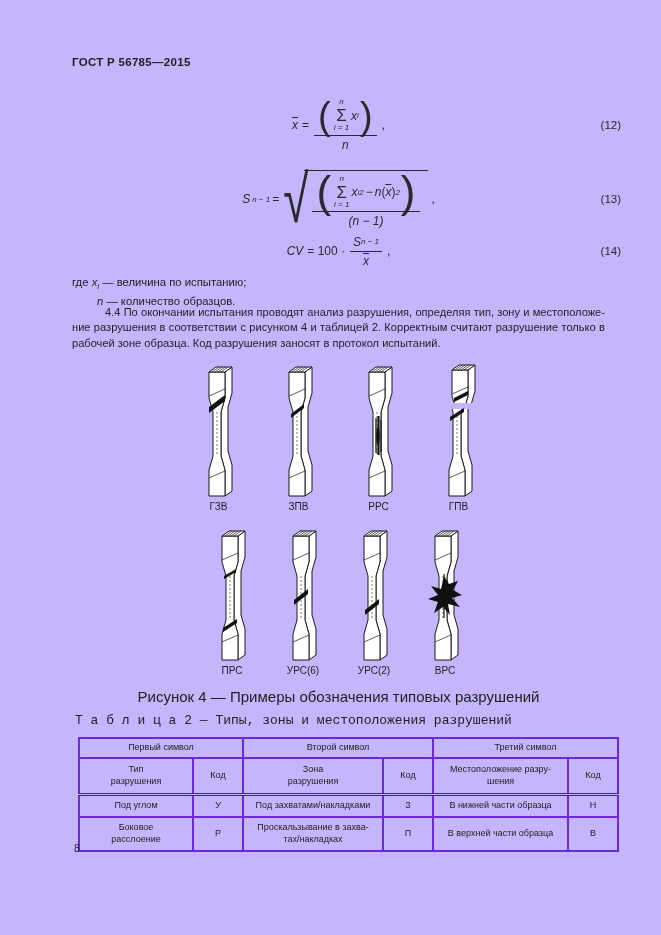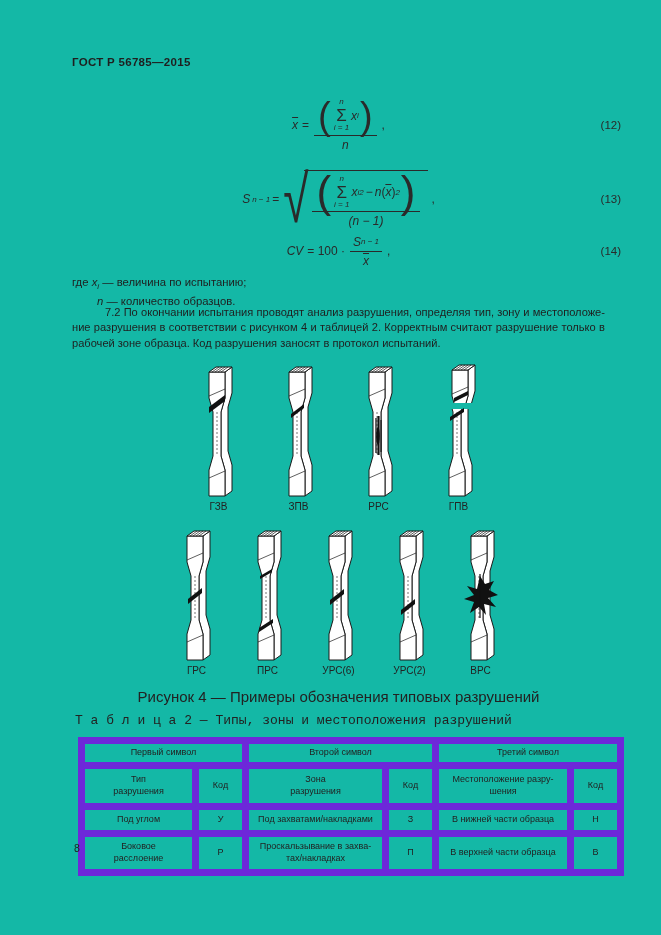--- a/index.html
+++ b/index.html
@@ -1,17 +1,17 @@
 <!DOCTYPE html>
 <html><head>
 <meta charset="utf-8">
 <style>
   html,body { margin:0; padding:0; background:#ffffff; }
   #page {
-    position:relative; width:661px; height:935px; background:#14b8a6;
+    position:relative; width:661px; height:935px; background:#c4b5fd;
     font-family:"Liberation Sans", sans-serif; color:#1f1f1f; overflow:hidden;
   }
   .abs { position:absolute; }
   
   #doc-header { left:72px; top:56px; font-size:11.5px; font-weight:bold; letter-spacing:0.3px; }
   
   .formula {
     position:absolute; left:72px; width:533px; display:flex;
     justify-content:center; align-items:center; font-size:12px; color:#2a2a2a;
   }
@@ -50,21 +50,21 @@
   .fig svg { width:56px; height:140px; display:block; }
   .fig .flabel { font-size:10px; margin-top:1px; color:#222; }
   .face { fill:#ffffff; stroke:#1a1a1a; stroke-width:1; stroke-linejoin:round; }
   .thin { stroke:#1a1a1a; stroke-width:0.7; }
   .dash { stroke:#1a1a1a; stroke-width:0.6; stroke-dasharray:2 2; }
   #fig-caption { left:72px; top:688px; width:533px; text-align:center; font-size:15px; color:#222; }
   
   #table-title { left:75px; top:713px; font-size:13px; color:#222;font-family:Liberation Mono, monospace; }
   #failure-table { position:absolute; left:78px; top:737px; border-collapse:collapse;
     table-layout:fixed; width:539px; font-size:9px; color:#222; }
-  #failure-table td { border:7px solid #6d28d9; text-align:center; vertical-align:middle;
+  #failure-table td { border:2px solid #6d28d9; text-align:center; vertical-align:middle;
     padding:2px 3px; white-space:pre-line; line-height:1.3; }
   #failure-table tr.gh td { height:14px; }
   #failure-table tr.sh td { height:30px; border-bottom:3px double #3a3a3a; }
   #failure-table tr.br1 td { height:16px; }
   #failure-table tr.br2 td { height:28px; }
   
   #page-number { left:74px; top:842px; font-size:10.5px; }
 </style>
 </head>
 <body>
@@ -143,21 +143,21 @@
     <span class="tok">,</span>
     <span class="eqno">(14)</span>
   </div>
 
   <div class="abs" id="where-block">
     <div id="where-line-1"><span>где </span><span class="ital">x</span><sub class="s">i</sub><span> — величина по испытанию;</span></div>
     <div id="where-line-2"><span class="ital">n</span><span> — количество образцов.</span></div>
   </div>
 
   <div class="abs" id="para-97">
-    <div class="jline jfirst">7.2 По окончании испытания проводят анализ разрушения, определяя тип, зону и местоположе-</div>
+    <div class="jline jfirst">4.4 По окончании испытания проводят анализ разрушения, определяя тип, зону и местоположе-</div>
     <div class="jline">ние разрушения в соответствии с рисунком 4 и таблицей 2. Корректным считают разрушение только в</div>
     <div class="jlast">рабочей зоне образца. Код разрушения заносят в протокол испытаний.</div>
   </div>
 
   <div class="spec-row" id="spec-row-1">
       <div class="fig">
         <svg viewBox="0 0 56 140">
           <polygon class="face" points="34,12 41,7 41,33 37,47 37,91 41,105 41,131 34,136 34,110 30,96 30,52 34,38"></polygon>
           <path class="face" d="M18,12 L34,12 L34,38 L30,52 L30,96 L34,110 L34,136 L18,136 L18,110 L22,96 L22,52 L18,38 Z"></path>
           <polygon class="face" points="18,12 34,12 41,7 25,7"></polygon>
@@ -243,36 +243,20 @@
             <line class="thin" x1="18" y1="36" x2="34" y2="29"></line>
             <line class="thin" x1="18" y1="118" x2="34" y2="111"></line>
             <line class="dash" x1="26" y1="52" x2="26" y2="96"></line>
           </g>
           <path d="M19,57 L33,48 L33,52 L19,61 Z" fill="#111"></path>
         </svg>
         <span class="flabel">ГПВ</span>
       </div>
     </div>
   <div class="spec-row" id="spec-row-2">
-      <div class="fig">
-        <svg viewBox="0 0 56 140">
-          <polygon class="face" points="34,12 41,7 41,33 37,47 37,91 41,105 41,131 34,136 34,110 30,96 30,52 34,38"></polygon>
-          <path class="face" d="M18,12 L34,12 L34,38 L30,52 L30,96 L34,110 L34,136 L18,136 L18,110 L22,96 L22,52 L18,38 Z"></path>
-          <polygon class="face" points="18,12 34,12 41,7 25,7"></polygon>
-          <line class="thin" x1="21" y1="12" x2="28" y2="7"></line>
-          <line class="thin" x1="24" y1="12" x2="31" y2="7"></line>
-          <line class="thin" x1="27" y1="12" x2="34" y2="7"></line>
-          <line class="thin" x1="30" y1="12" x2="37" y2="7"></line>
-          <line class="thin" x1="18" y1="36" x2="34" y2="29"></line>
-          <line class="thin" x1="18" y1="118" x2="34" y2="111"></line>
-          <line class="dash" x1="26" y1="52" x2="26" y2="96"></line>
-          <path d="M19,75 L33,64 L33,69 L19,80 Z" fill="#111"></path>
-        </svg>
-        <span class="flabel">ГРС</span>
-      </div>
       <div class="fig">
         <svg viewBox="0 0 56 140">
           <polygon class="face" points="34,12 41,7 41,33 37,47 37,91 41,105 41,131 34,136 34,110 30,96 30,52 34,38"></polygon>
           <path class="face" d="M18,12 L34,12 L34,38 L30,52 L30,96 L34,110 L34,136 L18,136 L18,110 L22,96 L22,52 L18,38 Z"></path>
           <polygon class="face" points="18,12 34,12 41,7 25,7"></polygon>
           <line class="thin" x1="21" y1="12" x2="28" y2="7"></line>
           <line class="thin" x1="24" y1="12" x2="31" y2="7"></line>
           <line class="thin" x1="27" y1="12" x2="34" y2="7"></line>
           <line class="thin" x1="30" y1="12" x2="37" y2="7"></line>
           <line class="thin" x1="18" y1="36" x2="34" y2="29"></line>

